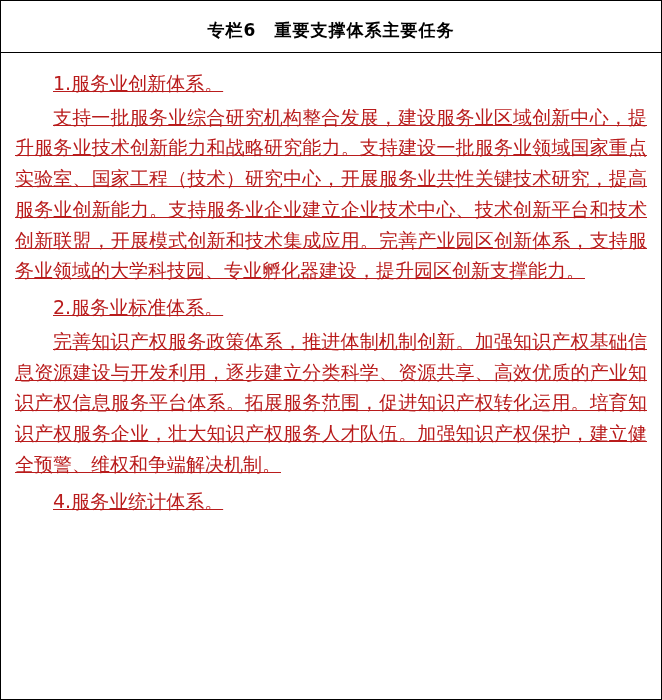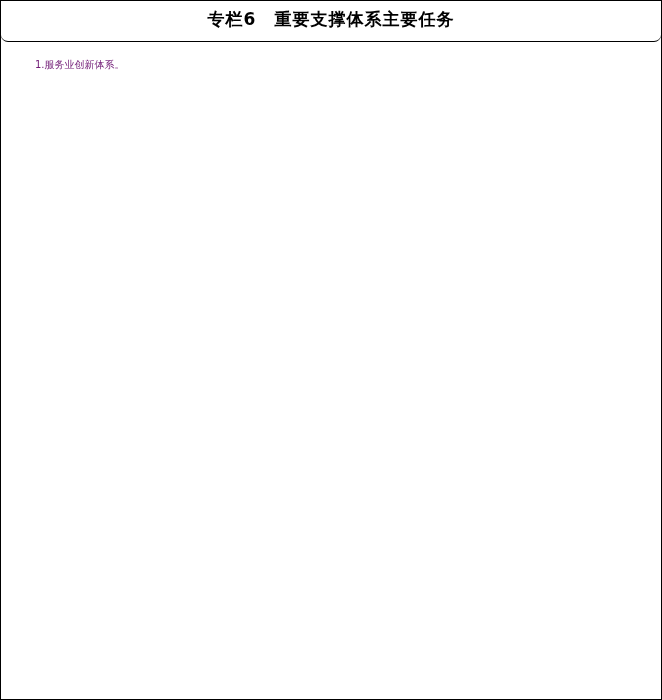--- a/index.html
+++ b/index.html
@@ -21,39 +21,39 @@
     background: #ffffff;
     padding: 0;
     display: flex;
     flex-direction: column;
   }
   .box-title {
     text-align: center;
     font-weight: bold;
     font-size: 17px;
     letter-spacing: 1px;
-    padding: 7px 0 9px 0;
+    padding: 18px 0 9px 0;
     border-bottom: 1px solid #000000;
     color: #000000;
     line-height: 1.4;
-    border-radius: 7px;
   }
   .box-body {
     flex: 1 1 auto;
     padding: 9px 14px 6px 14px;
     box-sizing: border-box;
     overflow: hidden;
   }
   .para {
-    font-size: 10px;
+    font-size: 19px;
     line-height: 1.62;
-    color: #701a75;
+    color: #b91c1c;
     margin: 0 0 1px 0;
     text-align: justify;
     text-justify: inter-ideograph;
+    text-decoration: underline;
   }
   .heading-para {
     text-indent: 2em;
     margin-top: 6px;
     margin-bottom: 3px;
   }
   .body-para {
     text-indent: 2em;
     margin-bottom: 4px;
   }
@@ -64,18 +64,22 @@
 </head>
 <body>
 
 <div class="doc-box">
 
   <div class="box-title">专栏6　重要支撑体系主要任务</div>
 
   <div class="box-body">
 
     <p class="para heading-para">1.服务业创新体系。</p>
+    <p class="para body-para">支持一批服务业综合研究机构整合发展，建设服务业区域创新中心，提升服务业技术创新能力和战略研究能力。支持建设一批服务业领域国家重点实验室、国家工程（技术）研究中心，开展服务业共性关键技术研究，提高服务业创新能力。支持服务业企业建立企业技术中心、技术创新平台和技术创新联盟，开展模式创新和技术集成应用。完善产业园区创新体系，支持服务业领域的大学科技园、专业孵化器建设，提升园区创新支撑能力。</p>
 
+    <p class="para heading-para">2.服务业标准体系。</p>
 
+    <p class="para body-para">完善知识产权服务政策体系，推进体制机制创新。加强知识产权基础信息资源建设与开发利用，逐步建立分类科学、资源共享、高效优质的产业知识产权信息服务平台体系。拓展服务范围，促进知识产权转化运用。培育知识产权服务企业，壮大知识产权服务人才队伍。加强知识产权保护，建立健全预警、维权和争端解决机制。</p>
 
+    <p class="para heading-para">4.服务业统计体系。</p>
 
   </div>
 </div>
 
 </body></html>

